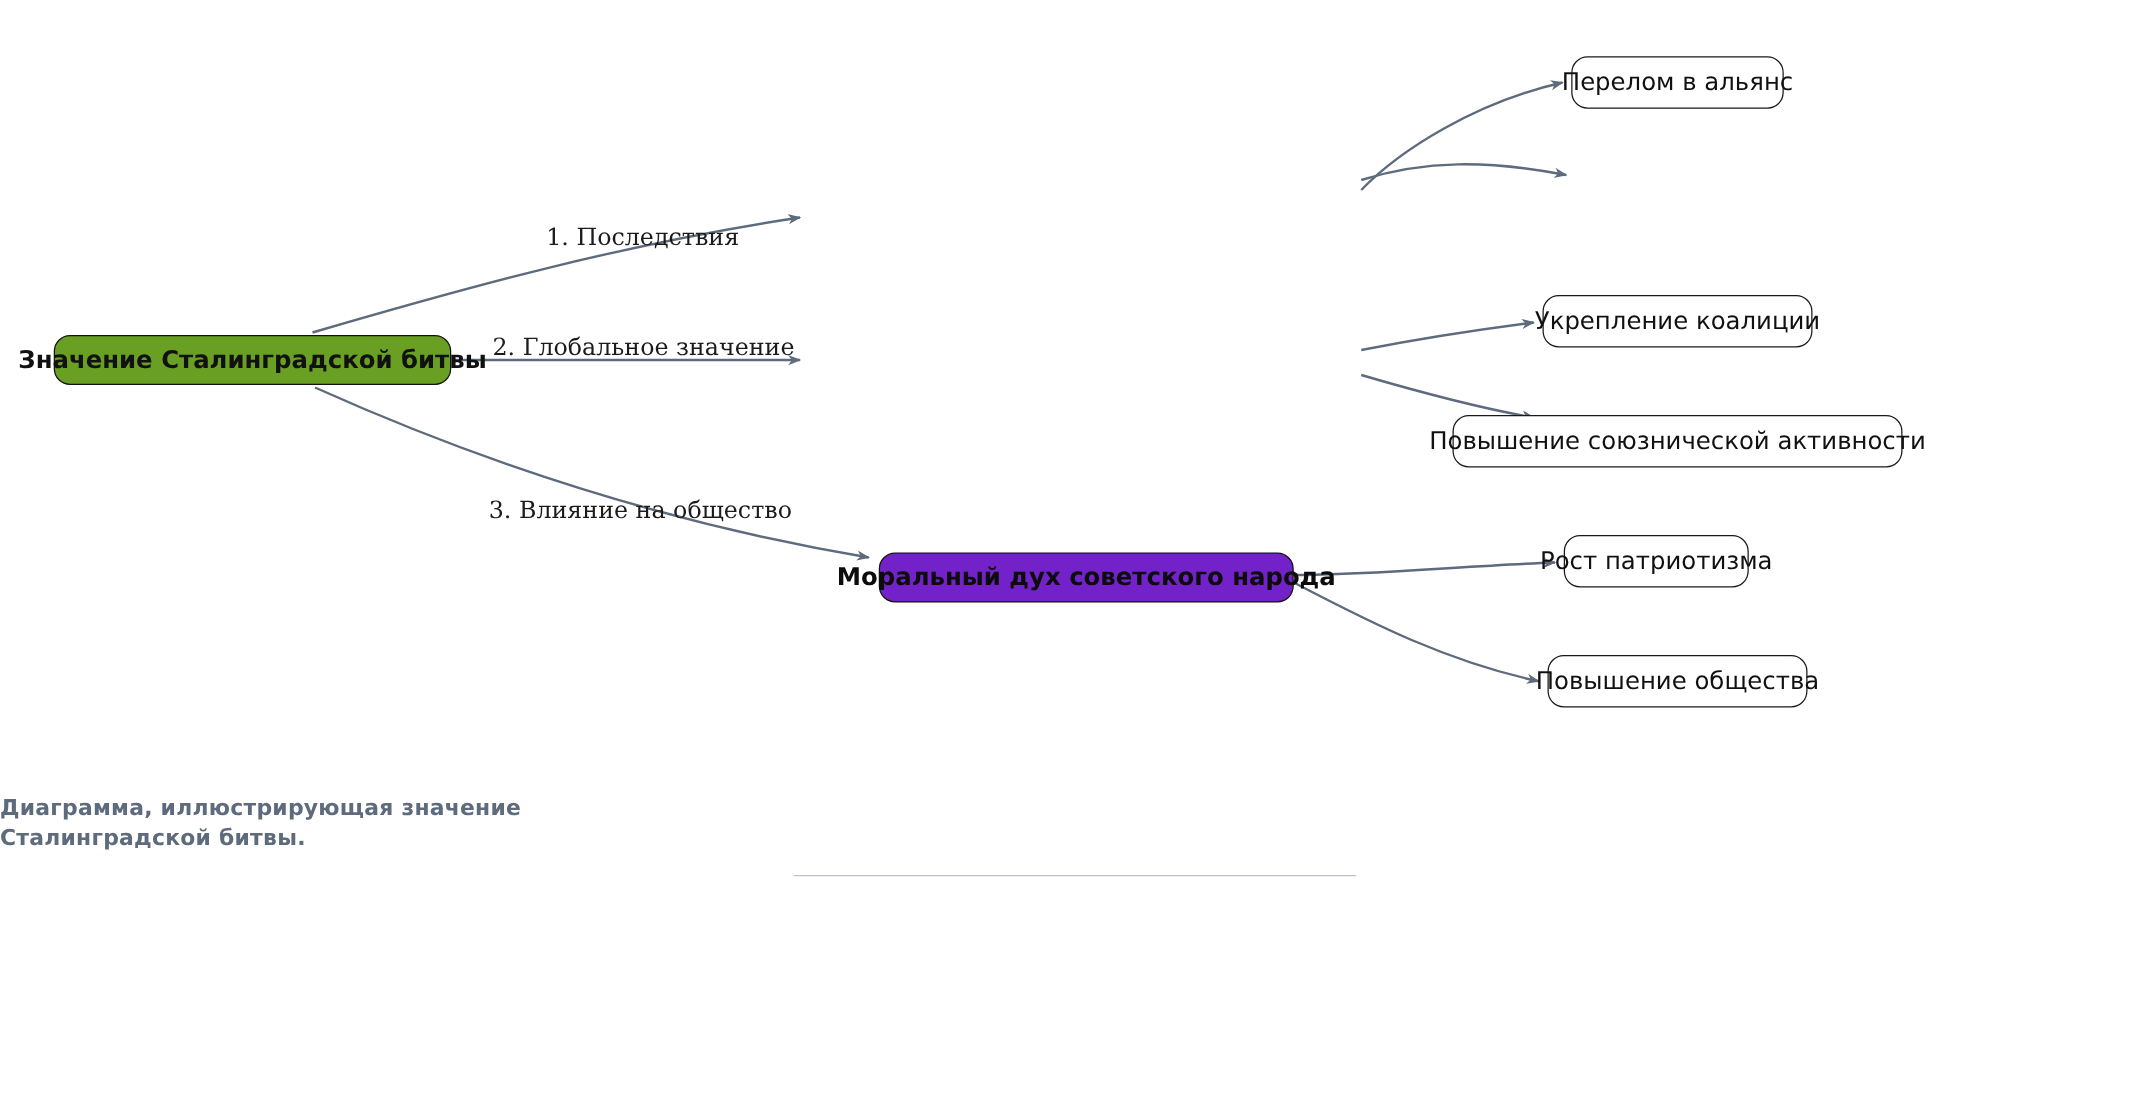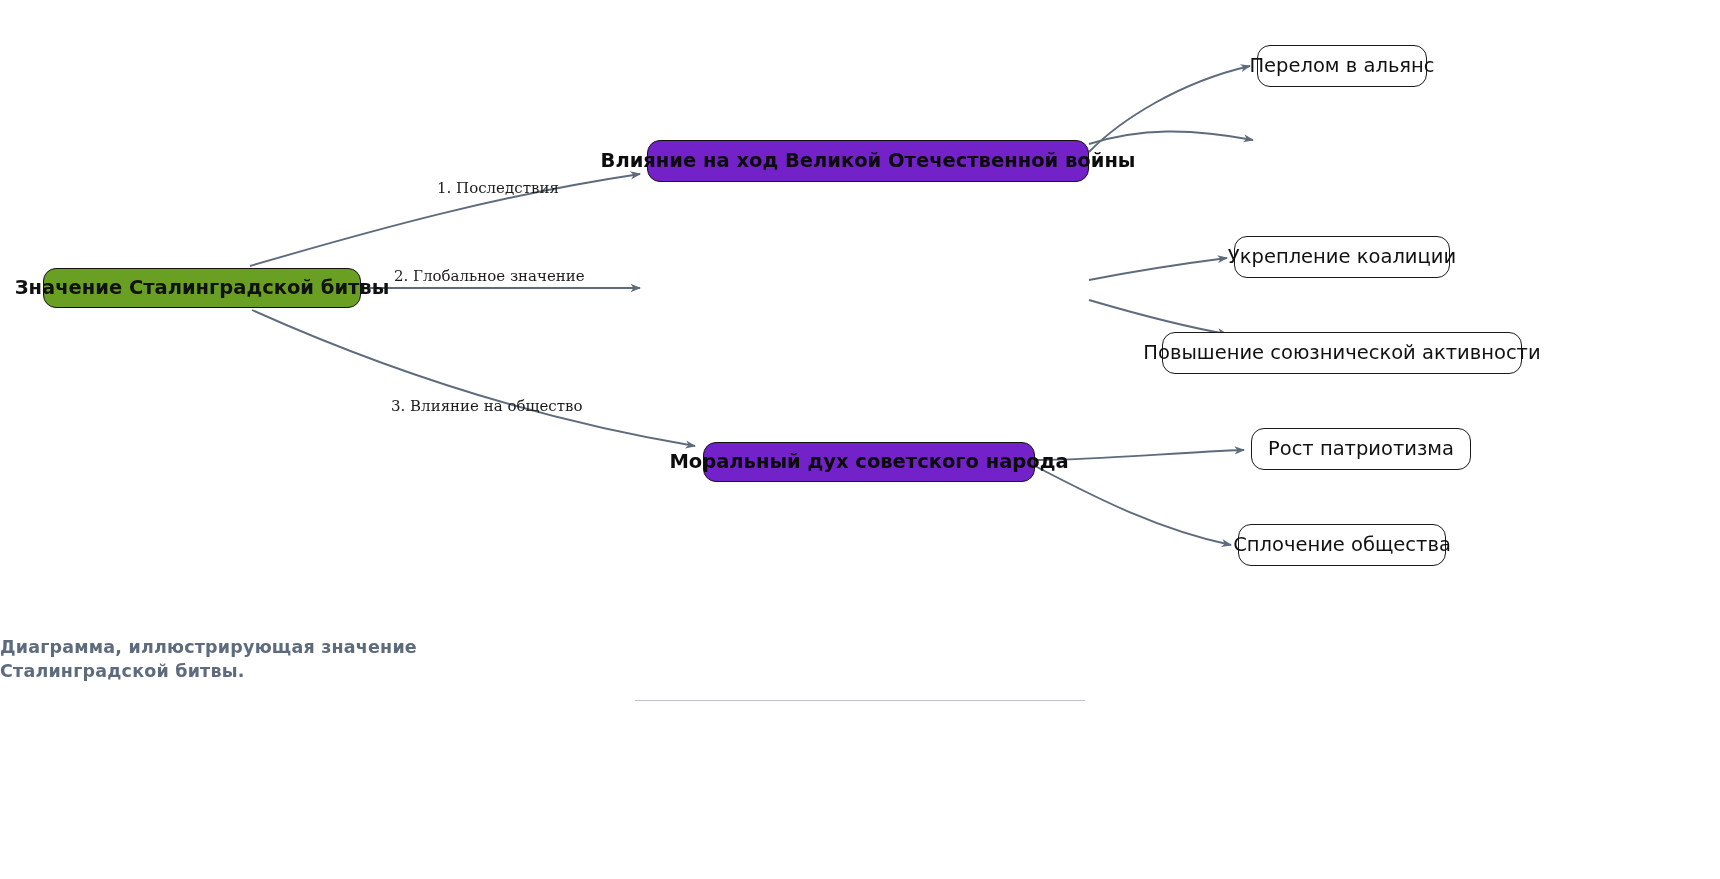--- a/index.html
+++ b/index.html
@@ -65,21 +65,21 @@
     border: 1.7px solid #1a1a1a;
     color: #111111;
     font-size: 19.5px;
     font-weight: 400;
     border-radius: 13px;
   }
 
   .edge-label {
     position: absolute;
     font-family: "DejaVu Serif", serif;
-    font-size: 15px;
+    font-size: 19px;
     color: #1b1b1b;
     white-space: nowrap;
     background: transparent;
   }
 
   #caption-block {
     position: absolute;
     left: 0;
     top: 636px;
     width: 1720px;
@@ -137,48 +137,45 @@
 
       <path d="M 1035,460 C 1100,460 1180,452 1244,450"></path>
       <path d="M 1035,466 C 1100,500 1160,530 1231,545"></path>
     </g>
   </svg>
 
   <div class="node node-root" style="left:43px; top:268px; width:318px; height:40px;">
     <span>Значение Сталинградской битвы</span>
   </div>
 
-  <div class="node node-branch" style="left:647px; top:140px; width:442px; height:42px;">
-    <span>Влияние на ход Великой Отечественной войны</span>
-  </div>
 
 
   <div class="node node-branch" style="left:703px; top:442px; width:332px; height:40px;">
     <span>Моральный дух советского народа</span>
   </div>
 
   <div class="node node-leaf" style="left:1257px; top:45px; width:170px; height:42px;">
     <span>Перелом в альянс</span>
   </div>
 
 
   <div class="node node-leaf" style="left:1162px; top:332px; width:360px; height:42px;">
     <span>Повышение союзнической активности</span>
   </div>
 
   <div class="node node-leaf" style="left:1234px; top:236px; width:216px; height:42px;">
     <span>Укрепление коалиции</span>
   </div>
 
-  <div class="node node-leaf" style="left:1251px; top:428px; width:220px; height:42px;">
+  <div class="node node-leaf" style="left:1251px; top:428px; width:148px; height:42px;">
     <span>Рост патриотизма</span>
   </div>
 
   <div class="node node-leaf" style="left:1238px; top:524px; width:208px; height:42px;">
-    <span>Сплочение общества</span>
+    <span>Повышение общества</span>
   </div>
 
   <div class="edge-label" style="left:437px; top:179px;">1. Последствия</div>
 
   <div class="edge-label" style="left:394px; top:267px;">2. Глобальное значение</div>
 
   <div class="edge-label" style="left:391px; top:397px;">3. Влияние на общество</div>
 
   <div id="caption-block">
     <div id="caption-title">Диаграмма, иллюстрирующая значение

